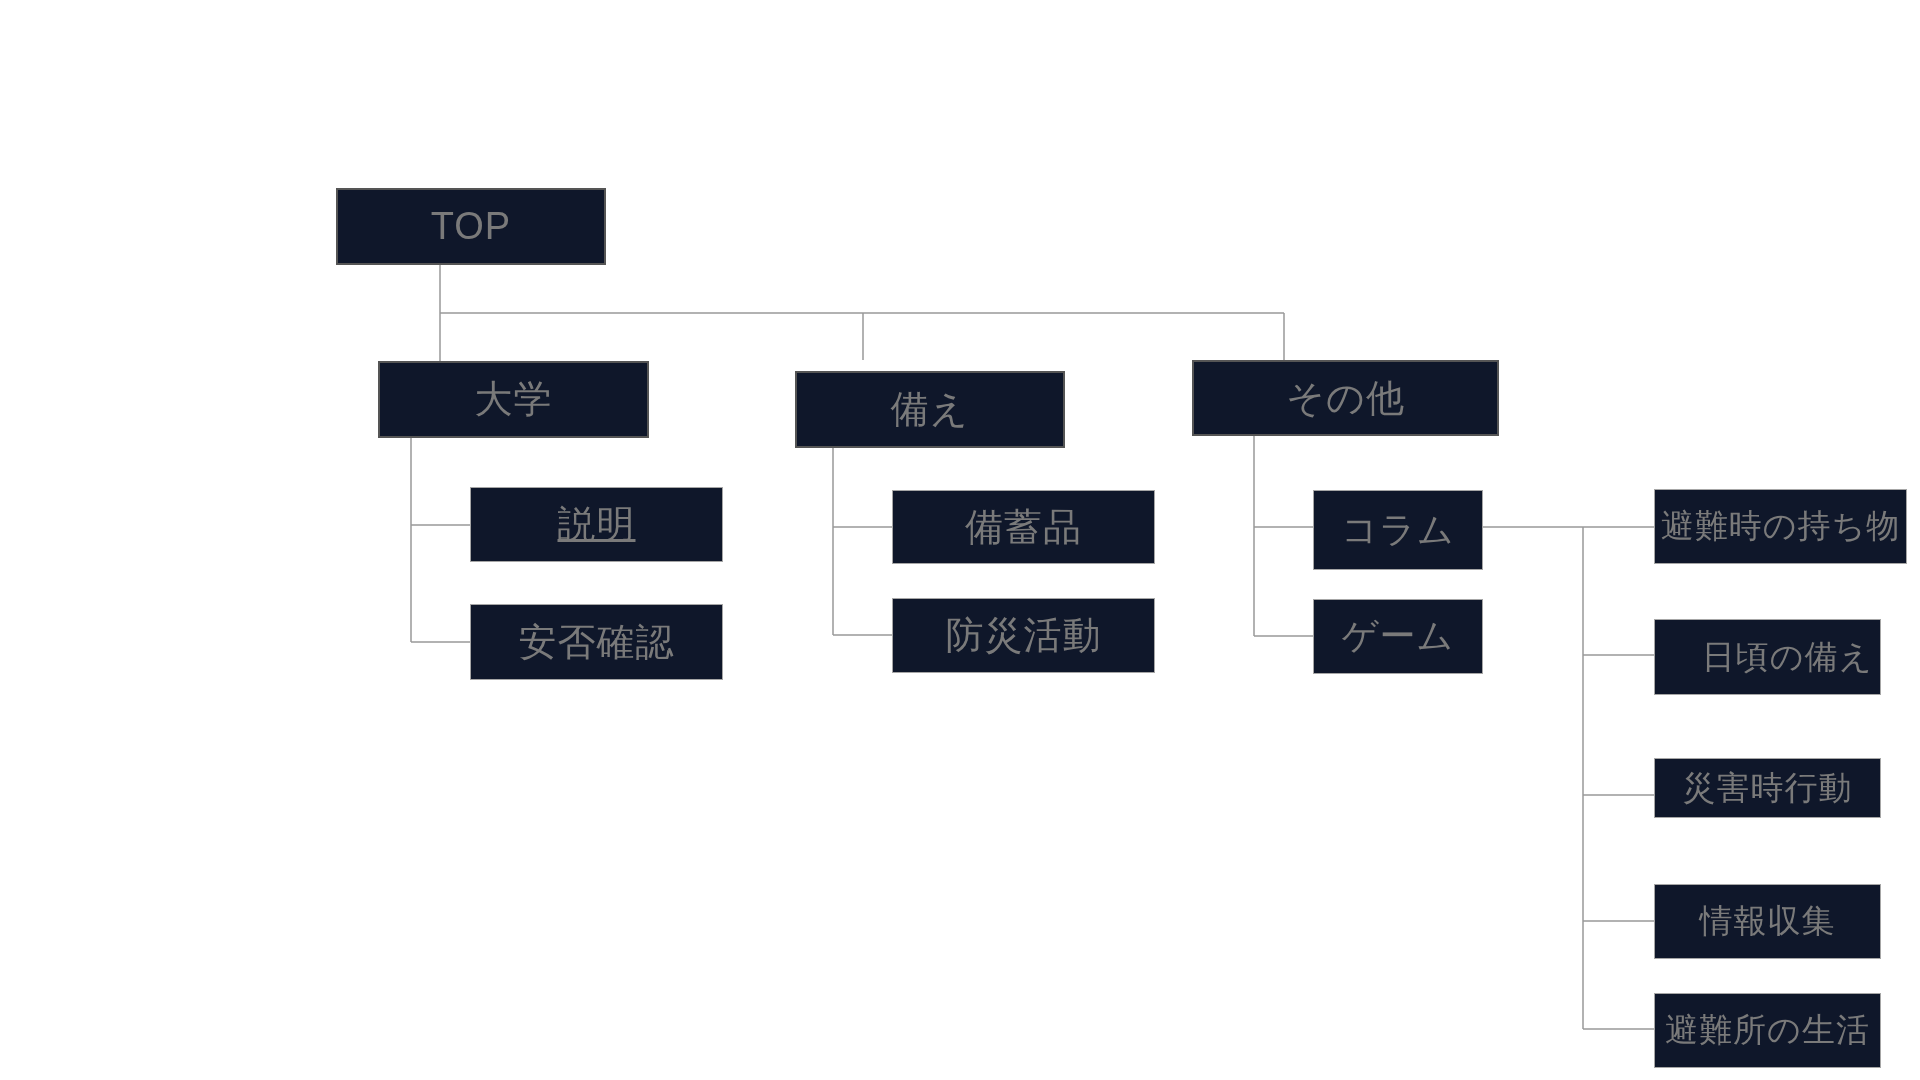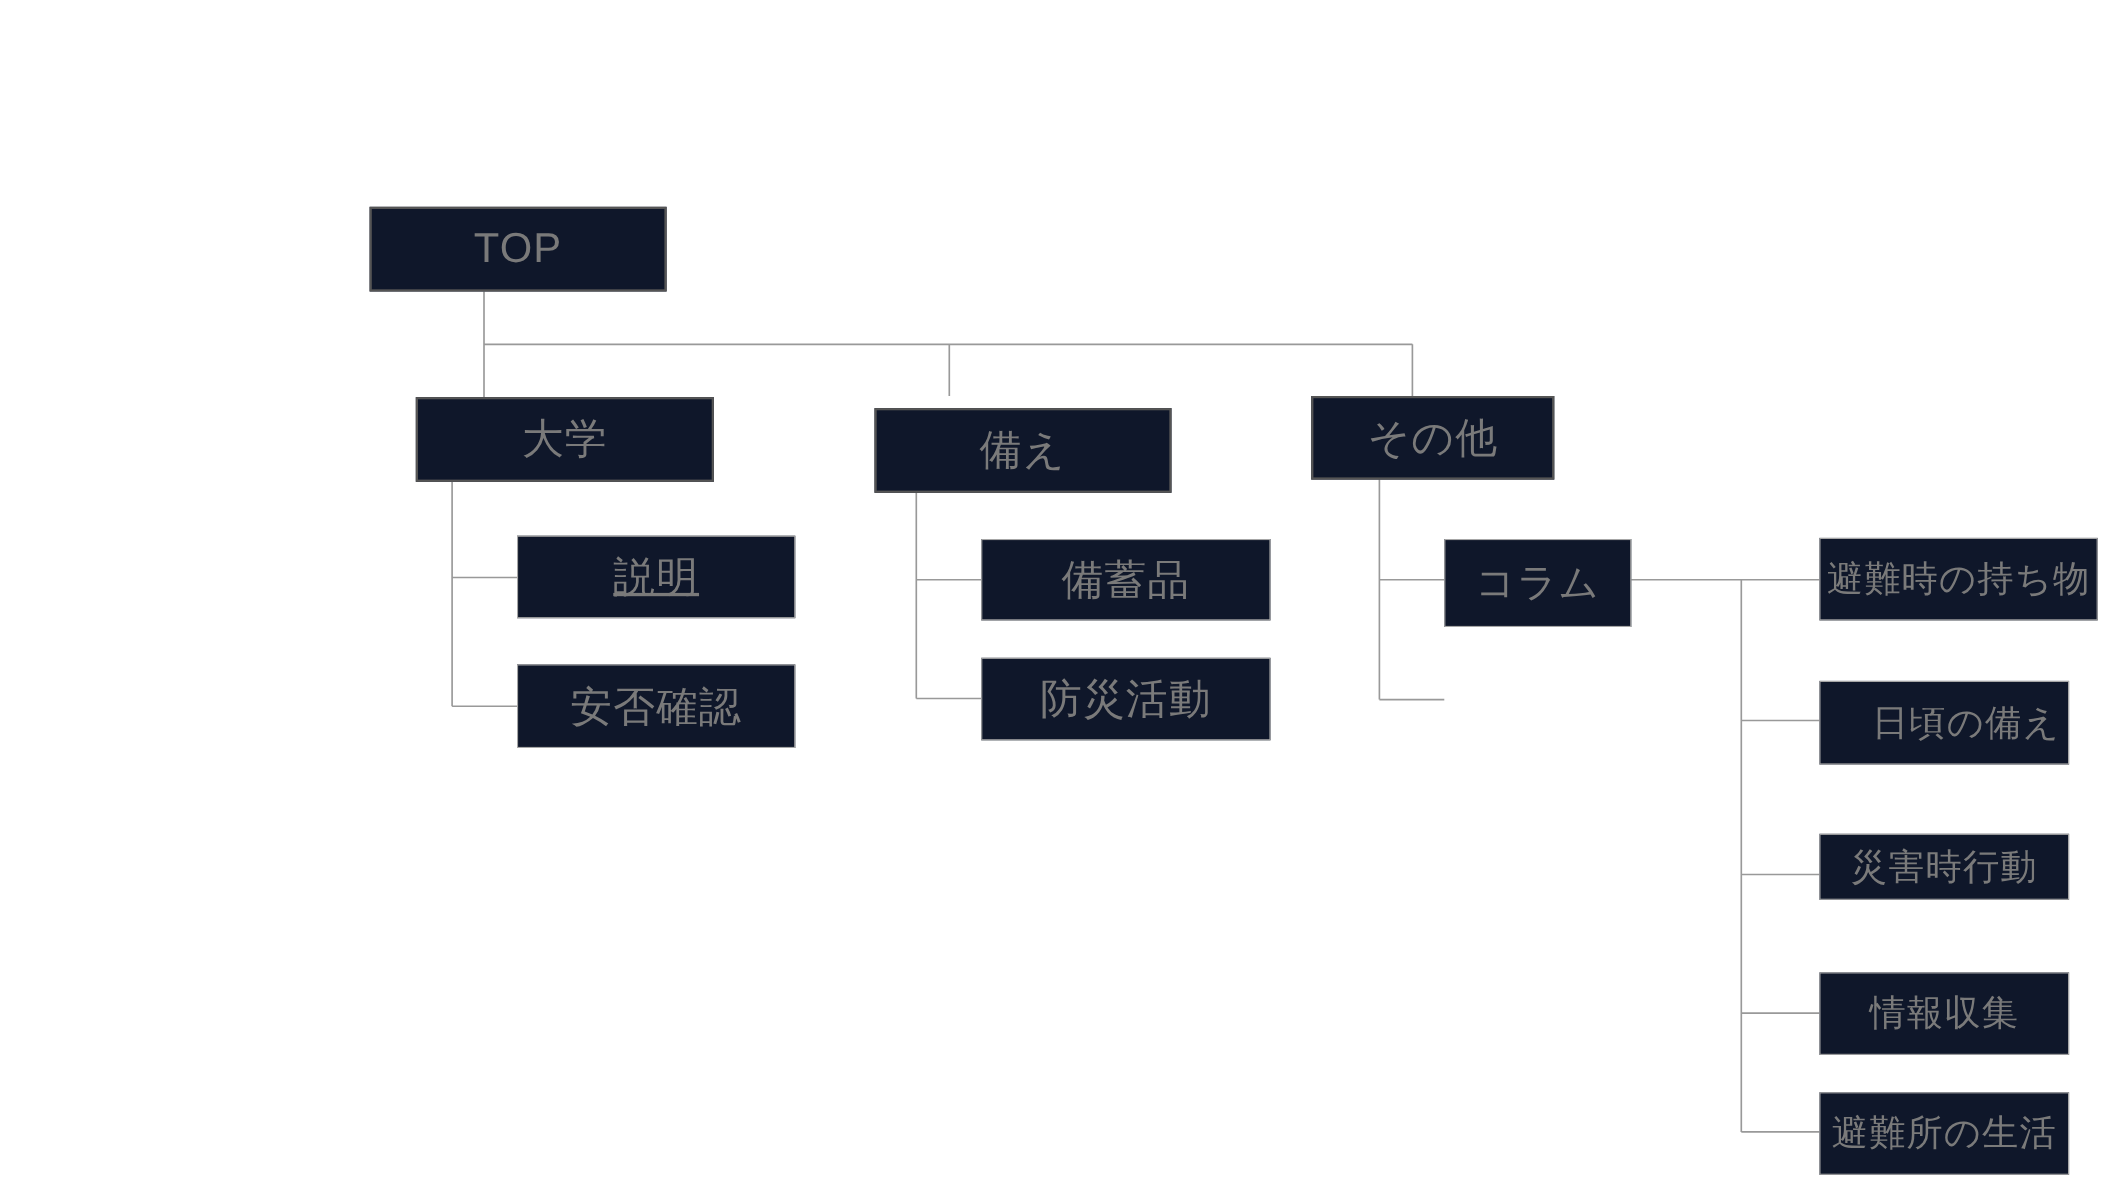--- a/index.html
+++ b/index.html
@@ -53,32 +53,33 @@
       <path d="M1483 527 H1654 M1583 527 V1029 M1583 655 H1654 M1583 795 H1654 M1583 921 H1654 M1583 1029 H1654"></path>
     </g>
   </svg>
 
   <div class="node parent" style="left:336px;top:188px;width:270px;height:77px;">TOP</div>
 
   <div class="node parent" style="left:378px;top:361px;width:271px;height:77px;">大学</div>
 
   <div class="node parent" style="left:795px;top:360px;width:270px;height:77px;margin-top:11px;">備え</div>
 
-  <div class="node parent" style="left:1192px;top:360px;width:221px;height:76px;">その他</div>
+  <div class="node parent" style="left:1192px;top:360px;width:307px;height:76px;">その他</div>
 
   <div class="node child" style="left:470px;top:487px;width:253px;height:75px;text-decoration:underline;">説明</div>
 
   <div class="node child" style="left:470px;top:604px;width:253px;height:76px;">安否確認</div>
 
   <div class="node child" style="left:892px;top:490px;width:263px;height:74px;">備蓄品</div>
 
   <div class="node child" style="left:892px;top:598px;width:263px;height:75px;">防災活動</div>
 
   <div class="node child mid" style="left:1313px;top:490px;width:170px;height:80px;">コラム</div>
 
+  <div class="node child mid" style="left:1313px;top:599px;width:170px;height:75px;">ゲーム</div>
 
   <div class="node leaf" style="left:1654px;top:489px;width:253px;height:75px;">避難時の持ち物</div>
 
   <div class="node leaf" style="left:1654px;top:619px;width:227px;height:76px;padding-left:40px;">日頃の備え</div>
 
   <div class="node leaf" style="left:1654px;top:758px;width:227px;height:60px;">災害時行動</div>
 
   <div class="node leaf" style="left:1654px;top:884px;width:227px;height:75px;">情報収集</div>
 
   <div class="node leaf" style="left:1654px;top:993px;width:227px;height:75px;">避難所の生活</div>

